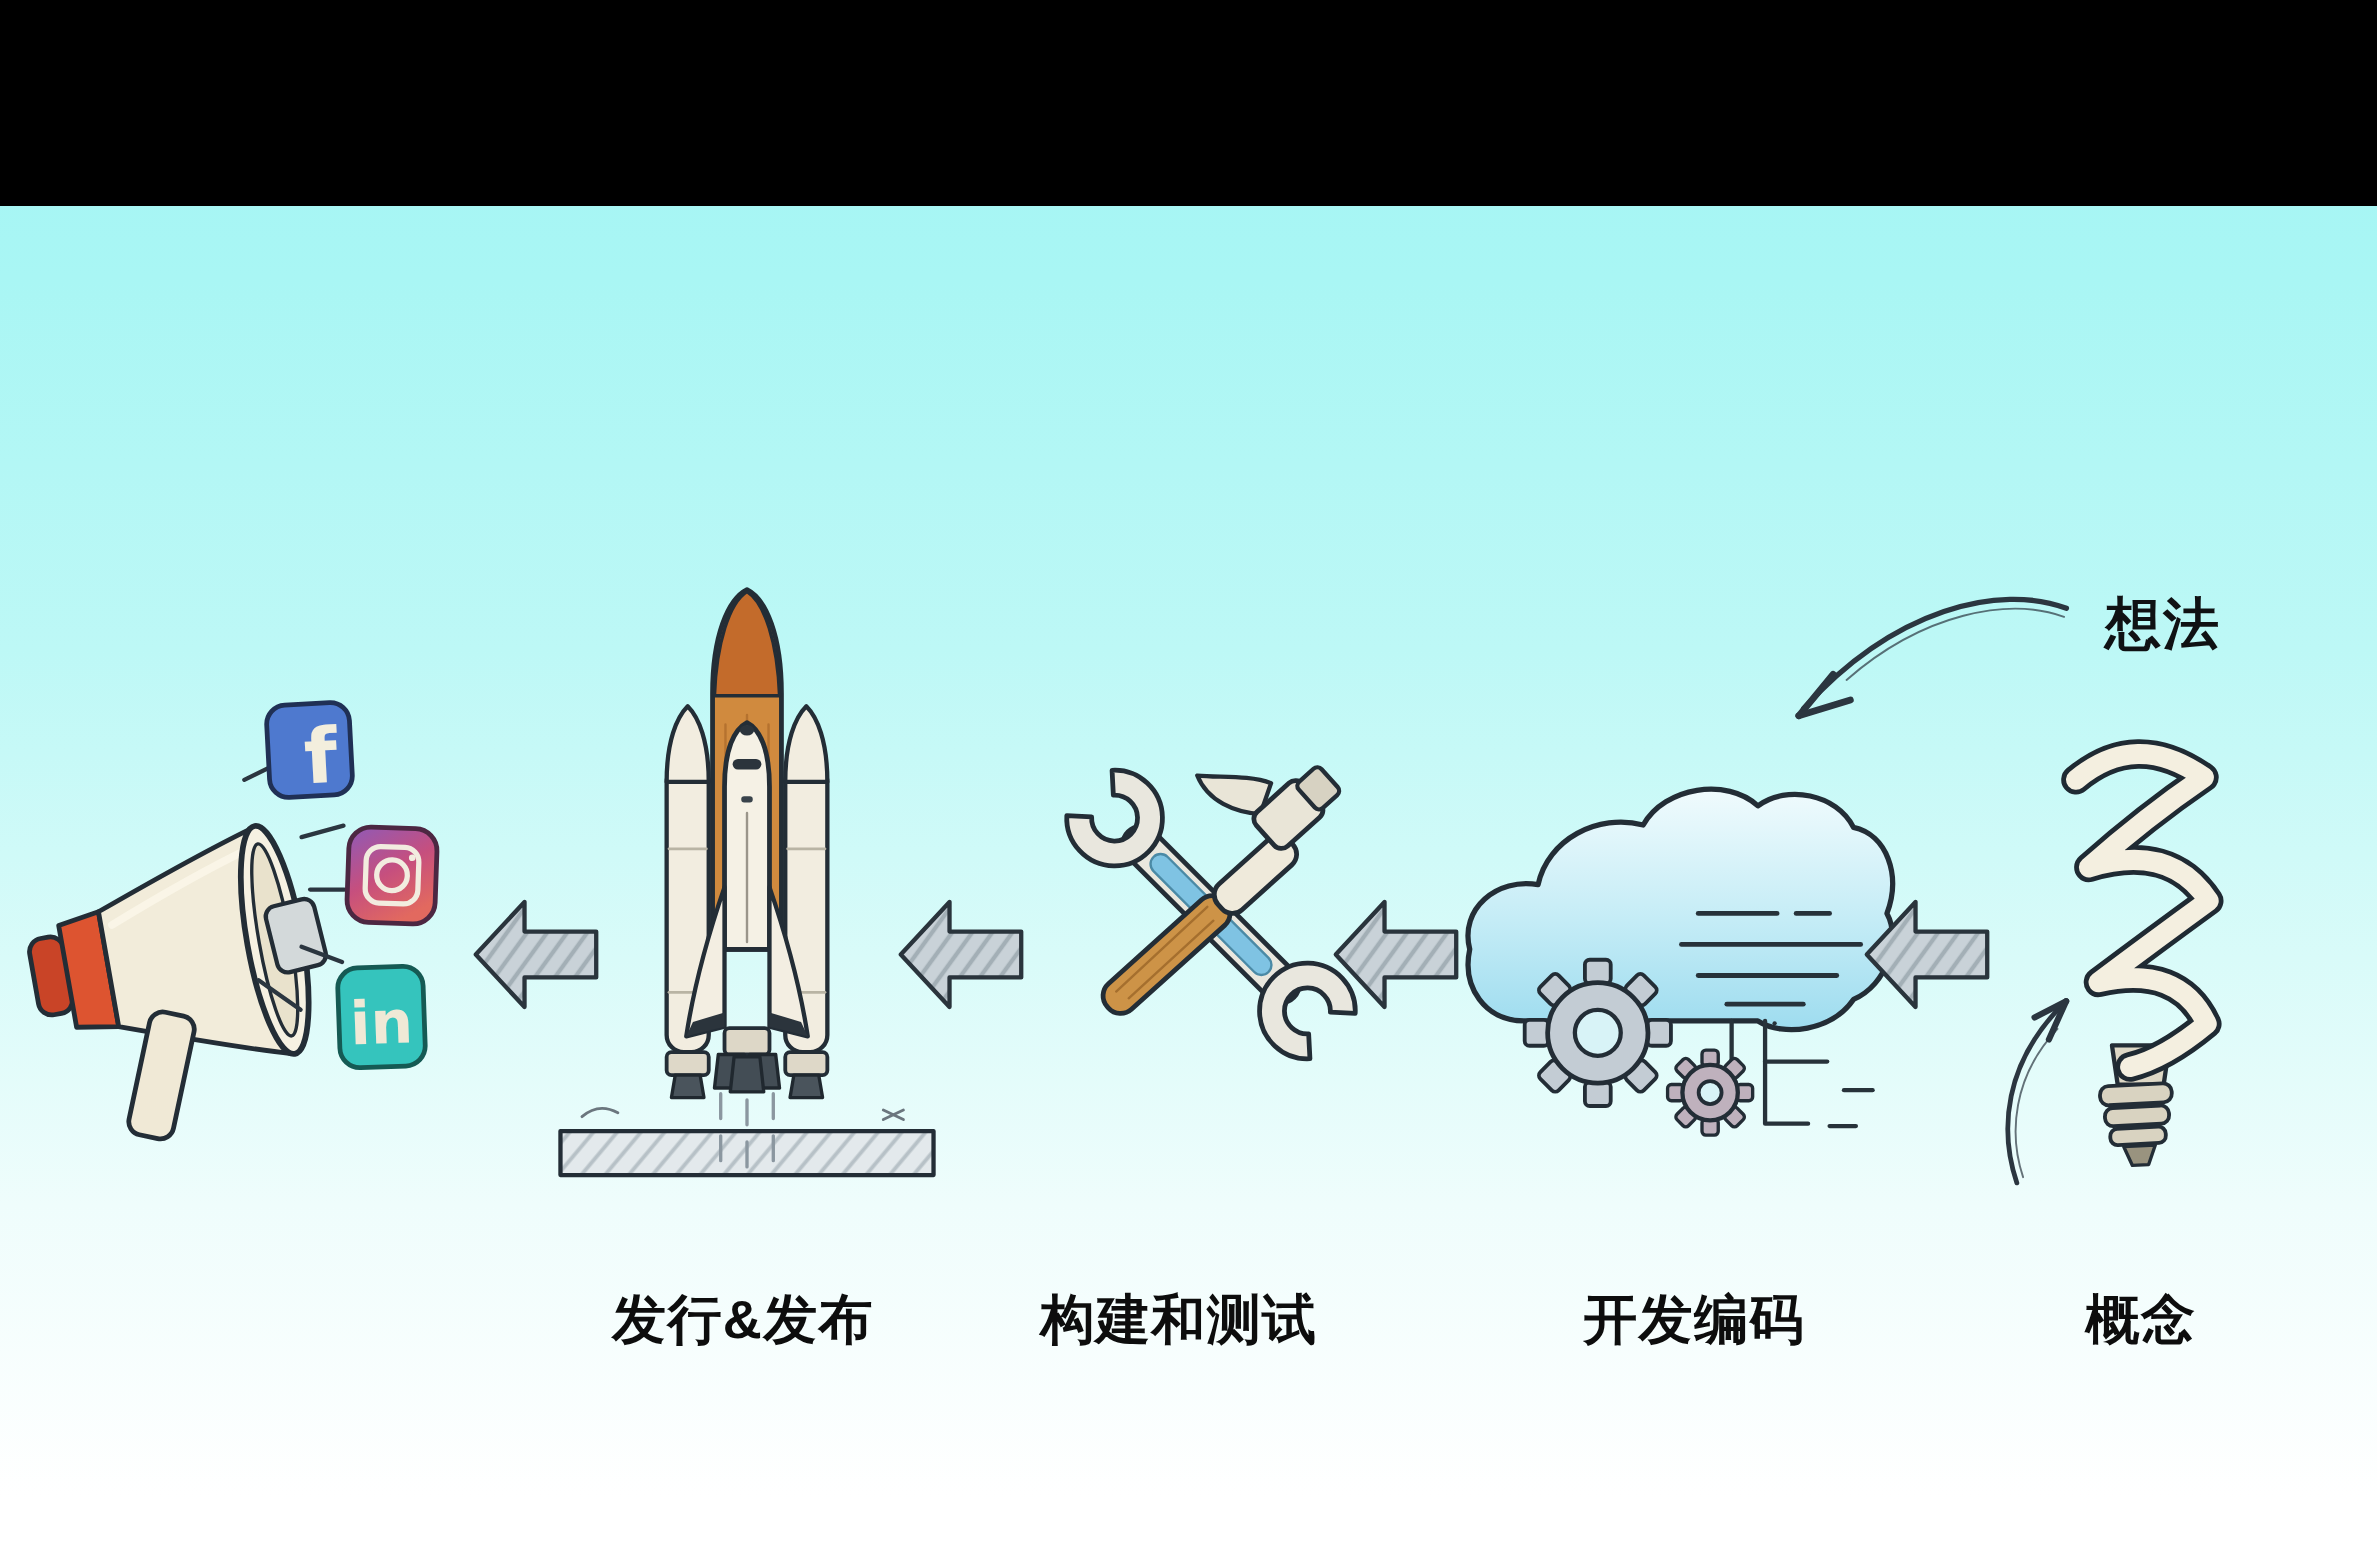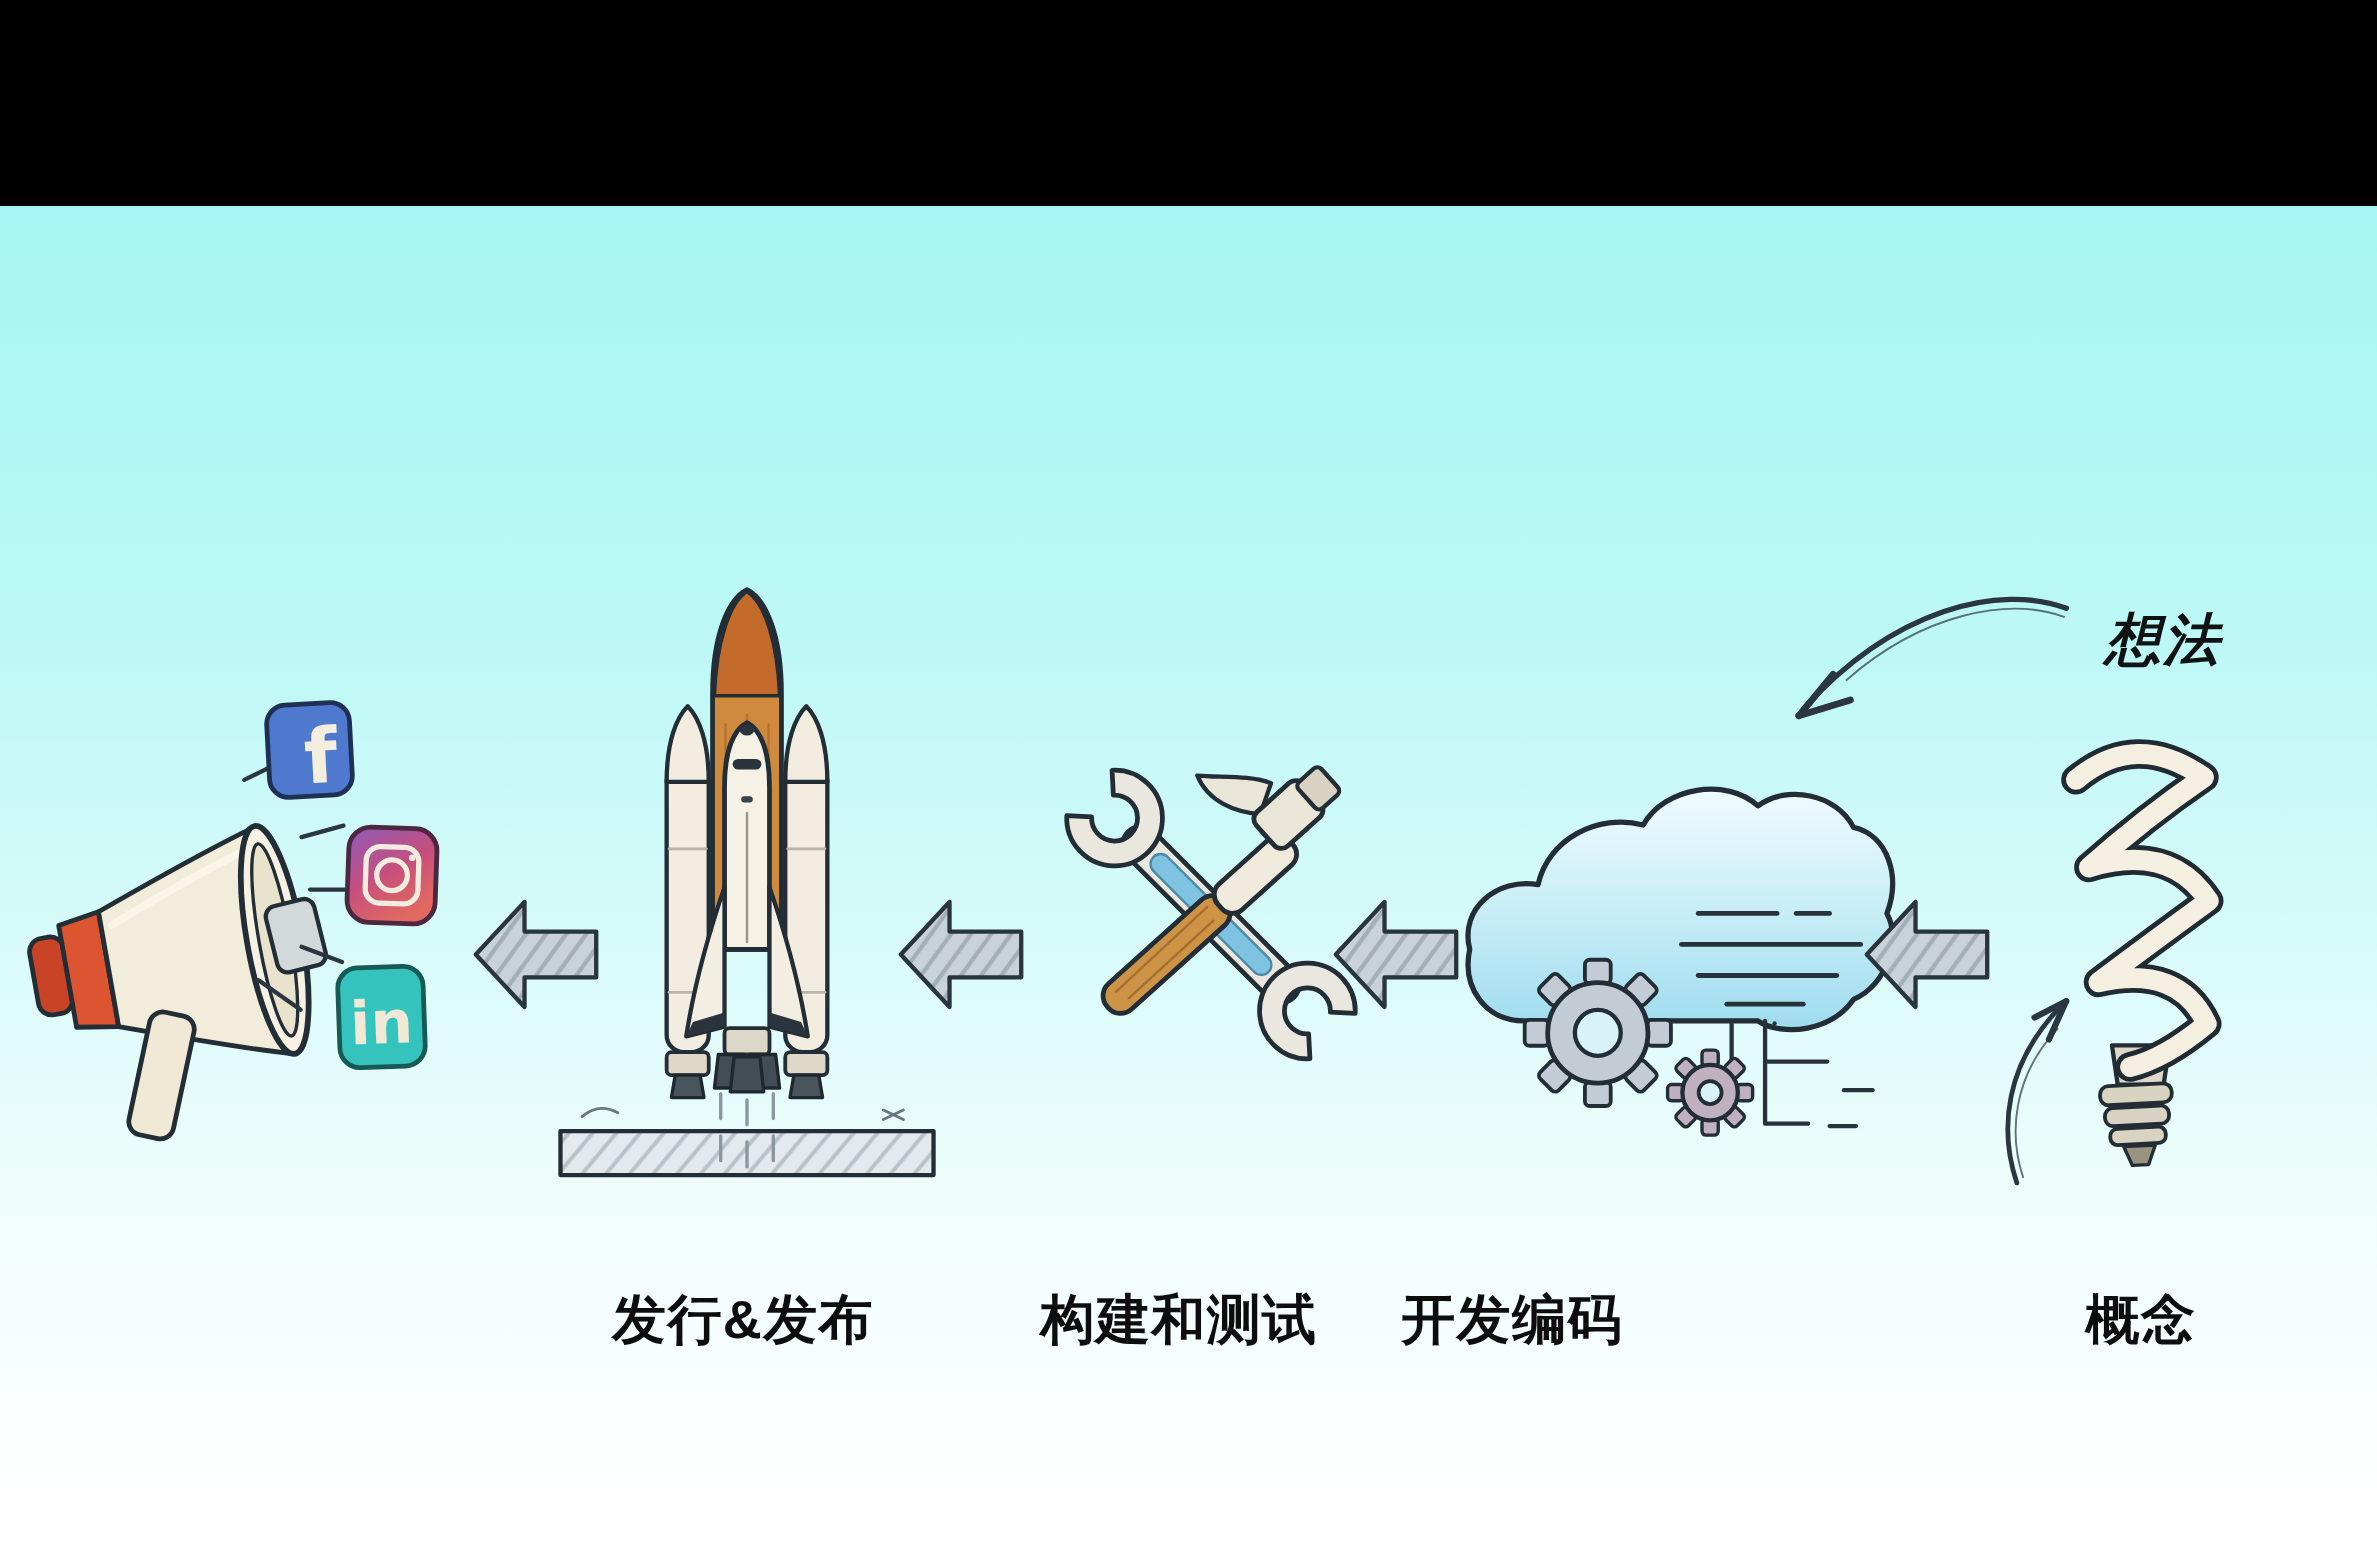--- a/index.html
+++ b/index.html
@@ -12,22 +12,22 @@
   }
   .top-bar{
     position:absolute;left:0;top:0;width:2377px;height:206px;background:#000000;
   }
   .abs{position:absolute;}
   .stage-label{
     position:absolute;top:1292px;transform:translateX(-50%);
     font-size:54px;font-weight:600;color:#0d0d0d;letter-spacing:1.4px;white-space:nowrap;line-height:1;
   }
   .idea-label{
-    position:absolute;top:612px;left:2163px;transform:translateX(-50%);
-    font-size:56px;font-weight:600;color:#101214;letter-spacing:1.9px;white-space:nowrap;line-height:1;font-style:italic;
+    position:absolute;top:596px;left:2163px;transform:translateX(-50%);
+    font-size:56px;font-weight:600;color:#101214;letter-spacing:1.9px;white-space:nowrap;line-height:1;
   }
   svg{overflow:visible;}
 </style>
 </head>
 <body>
 
 <div class="canvas">
 
   <svg width="0" height="0" class="abs" aria-hidden="true">
     <defs>
@@ -267,17 +267,17 @@
       <path d="M88,420 C58,330 66,210 160,110" stroke-width="4" opacity="0.7"></path>
       <path d="M178,52 L112,86" stroke-width="13"></path>
       <path d="M178,52 L142,132" stroke-width="13"></path>
     </g>
   </svg>
 
   <div class="idea-label">想法</div>
 
   <div class="stage-label" style="left:743px">发行&amp;发布</div>
   <div class="stage-label" style="left:1179px">构建和测试</div>
-  <div class="stage-label" style="left:1512px">开发编码</div>
+  <div class="stage-label" style="left:1694px">开发编码</div>
   <div class="stage-label" style="left:2141px">概念</div>
 
 </div>
 
 
 </body></html>

